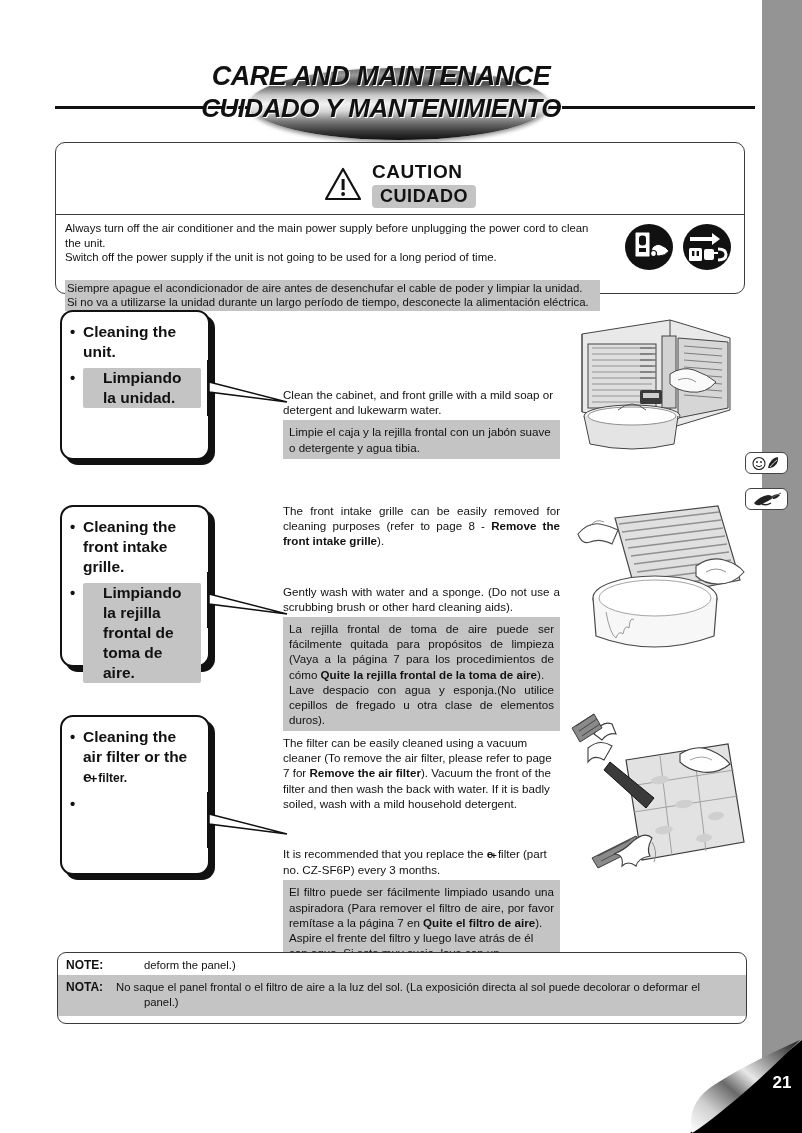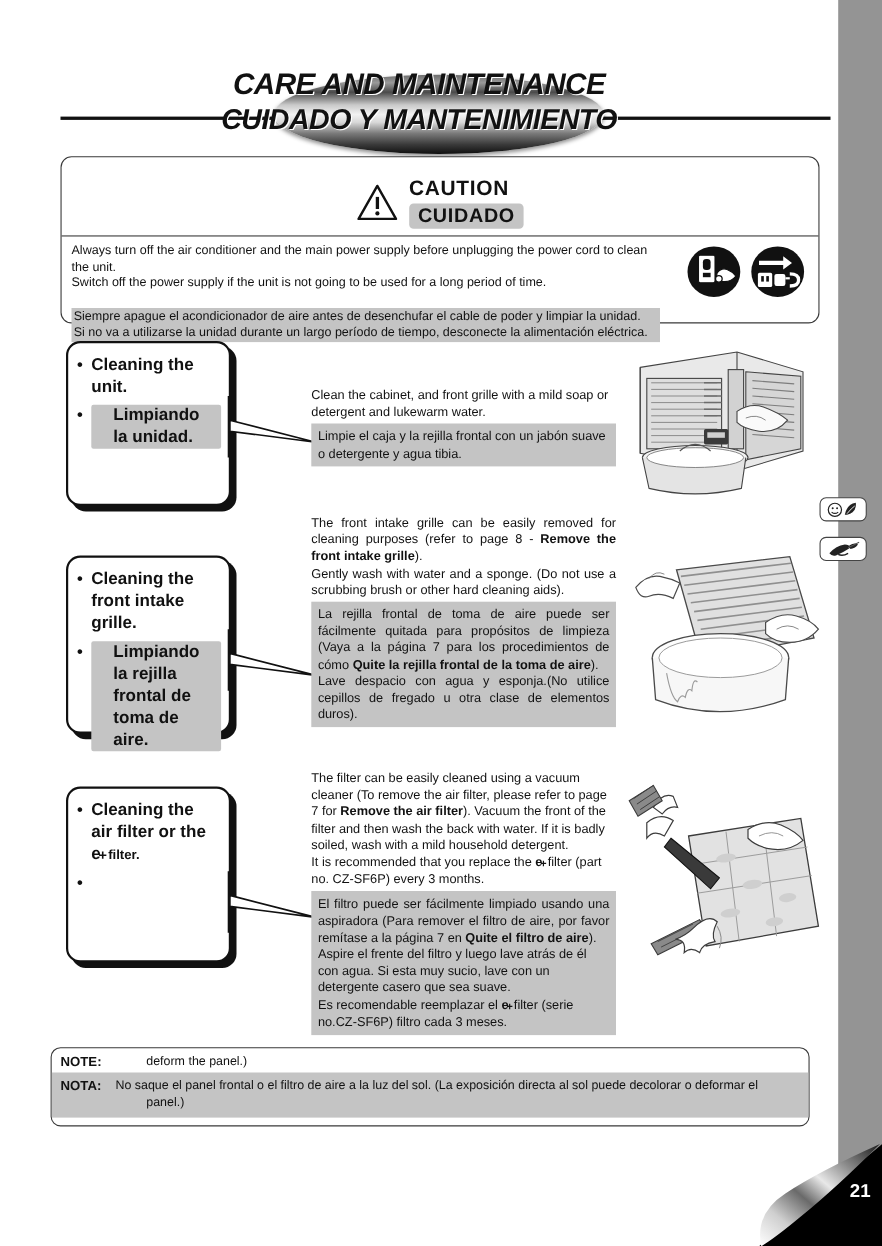--- a/index.html
+++ b/index.html
@@ -89,21 +89,21 @@
   }
   .bullet-line { display: flex; font-weight: bold; color: #111; }
   .bullet-line .dot { width: 13px; flex: 0 0 13px; font-size: 15px; line-height: 20px; }
   .b-en { font-size: 15.5px; line-height: 20px; }
   .b-es { font-size: 15.5px; line-height: 20px; background: #c4c4c4; padding: 0 20px; border-radius: 2px; }
   .bl-gap { height: 6px; }
 
   .pointer { position: absolute; }
 
   .body-col { position: absolute; }
-  .p-en { font-size: 11.6px; line-height: 15.2px; color: #111; }
+  .p-en { font-size: 11.6px; line-height: 15.2px; color: #111; margin-top: 35px; }
   .p-es { font-size: 11.6px; line-height: 15.2px; color: #111; background: #c4c4c4; padding: 4px 6px; margin-top: 3px; }
   .jst { text-align: justify; }
   .bld { font-weight: bold; }
 
   
   .eion {
     display: inline-block; position: relative; white-space: nowrap;
     font-family: "Liberation Serif", serif;
   }
   .eion .e {
@@ -113,21 +113,21 @@
   .eion .plus {
     font-family: "Liberation Sans", sans-serif;
     font-weight: bold; font-size: .85em; position: relative; left: -1px; top: 1px;
   }
 
   
   .illus { position: absolute; }
 
   
   .note-box {
-    position: absolute; left: 46px; top: 952px; width: 690px; height: 72px;
+    position: absolute; left: 57px; top: 952px; width: 690px; height: 72px;
     border: 1.5px solid #3a3a3a; border-radius: 9px; background: #fff;
     overflow: hidden;
   }
   .note-row { display: flex; padding: 5px 8px 2px 8px; }
   .note-row.es { background: #c4c4c4; padding-bottom: 6px; }
   .note-lbl { font-size: 12px; font-weight: bold; color: #111; flex: 0 0 50px; }
   .note-txt { font-size: 11.3px; line-height: 15px; color: #111; text-align: justify; }
   .note-txt .ind { display: block; padding-left: 28px; text-align: left; }
 
   

